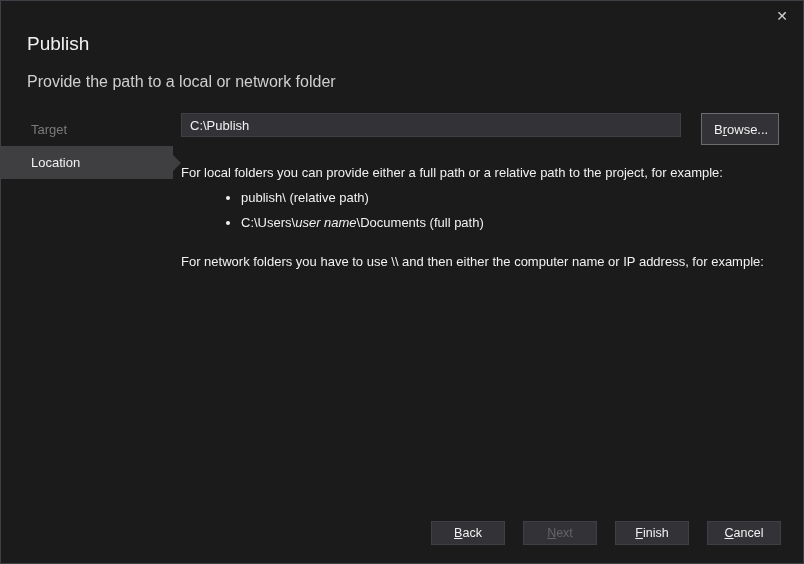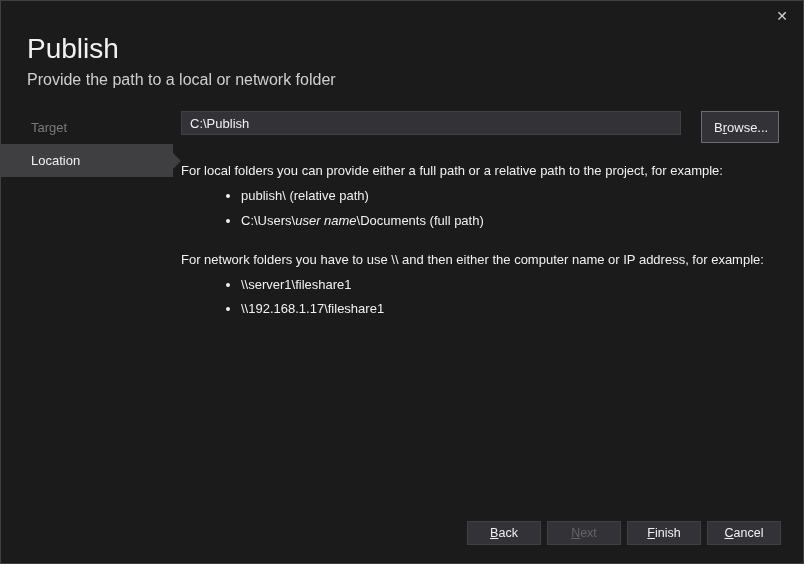--- a/index.html
+++ b/index.html
@@ -23,24 +23,24 @@
       align-items: center;
       justify-content: center;
       color: #d0d0d0;
       font-size: 14px;
       cursor: pointer;
     }
     .header {
       padding: 32px 0 0 26px;
     }
     .header h1 {
-      font-size: 28px;
+      font-size: 19px;
       font-weight: 300;
       color: #f1f1f1;
-      margin-bottom: 6px;
+      margin-bottom: 18px;
     }
     .header .subtitle {
       font-size: 16px;
       color: #cfcfcf;
       font-weight: 400;
     }
     .body {
       display: flex;
       margin-top: 22px;
     }
@@ -123,21 +123,21 @@
       padding-left: 52px;
       list-style: disc;
     }
     .help-text li { margin: 8px; }
     .help-text .gap { height: 12px; }
     .footer {
       position: absolute;
       bottom: 18px;
       right: 22px;
       display: flex;
-      gap: 6px;
+      gap: 18px;
     }
     .wiz-btn {
       width: 74px;
       height: 24px;
       background: #333337;
       border: 1px solid #3f3f46;
       color: #f1f1f1;
       font-size: 12.5px;
       cursor: pointer;
       font-family: inherit;
@@ -175,24 +175,20 @@
     </div>
 
     <div class="help-text">
       <p>For local folders you can provide either a full path or a relative path to the project, for example:</p>
       <ul>
         <li>publish\ (relative path)</li>
         <li><span>C:\Users\</span><em class="un">user name</em><span>\Documents (full path)</span></li>
       </ul>
       <div class="gap"></div>
       <p>For network folders you have to use \\ and then either the computer name or IP address, for example:</p>
-      <ul>
-        <li>\\server1\fileshare1</li>
-        <li>\\192.168.1.17\fileshare1</li>
-      </ul>
     </div>
   </div>
 </div>
 
 <div class="footer">
   <button class="wiz-btn"><span class="accel">B</span><span>ack</span></button>
   <button class="wiz-btn disabled"><span class="accel">N</span><span>ext</span></button>
   <button class="wiz-btn"><span class="accel">F</span><span>inish</span></button>
   <button class="wiz-btn"><span></span><span class="accel">C</span><span>ancel</span></button>
 </div>

